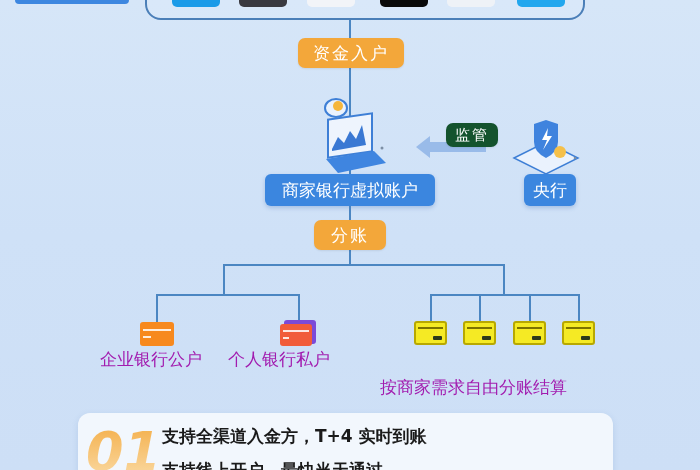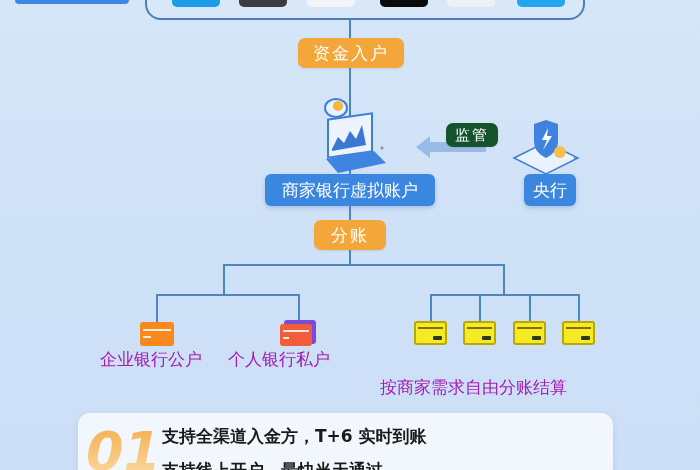--- a/index.html
+++ b/index.html
@@ -139,14 +139,14 @@
     <div class="bar"></div>
     <div class="chip"></div>
   </div>
 
 <div class="leaf-label" style="left:100px;top:348px;">企业银行公户</div>
 <div class="leaf-label" style="left:228px;top:348px;">个人银行私户</div>
 <div class="leaf-label" style="left:380px;top:348px;margin-top:28px;">按商家需求自由分账结算</div>
 
 <div class="abs bottom-card"></div>
 <div class="big-num">01</div>
-<div class="feature-title">支持全渠道入金方，T+6 实时到账</div>
+<div class="feature-title">支持全渠道入金方，T+4 实时到账</div>
 <div class="feature-sub">支持线上开户，最快当天通过</div>
 
 </body></html>

